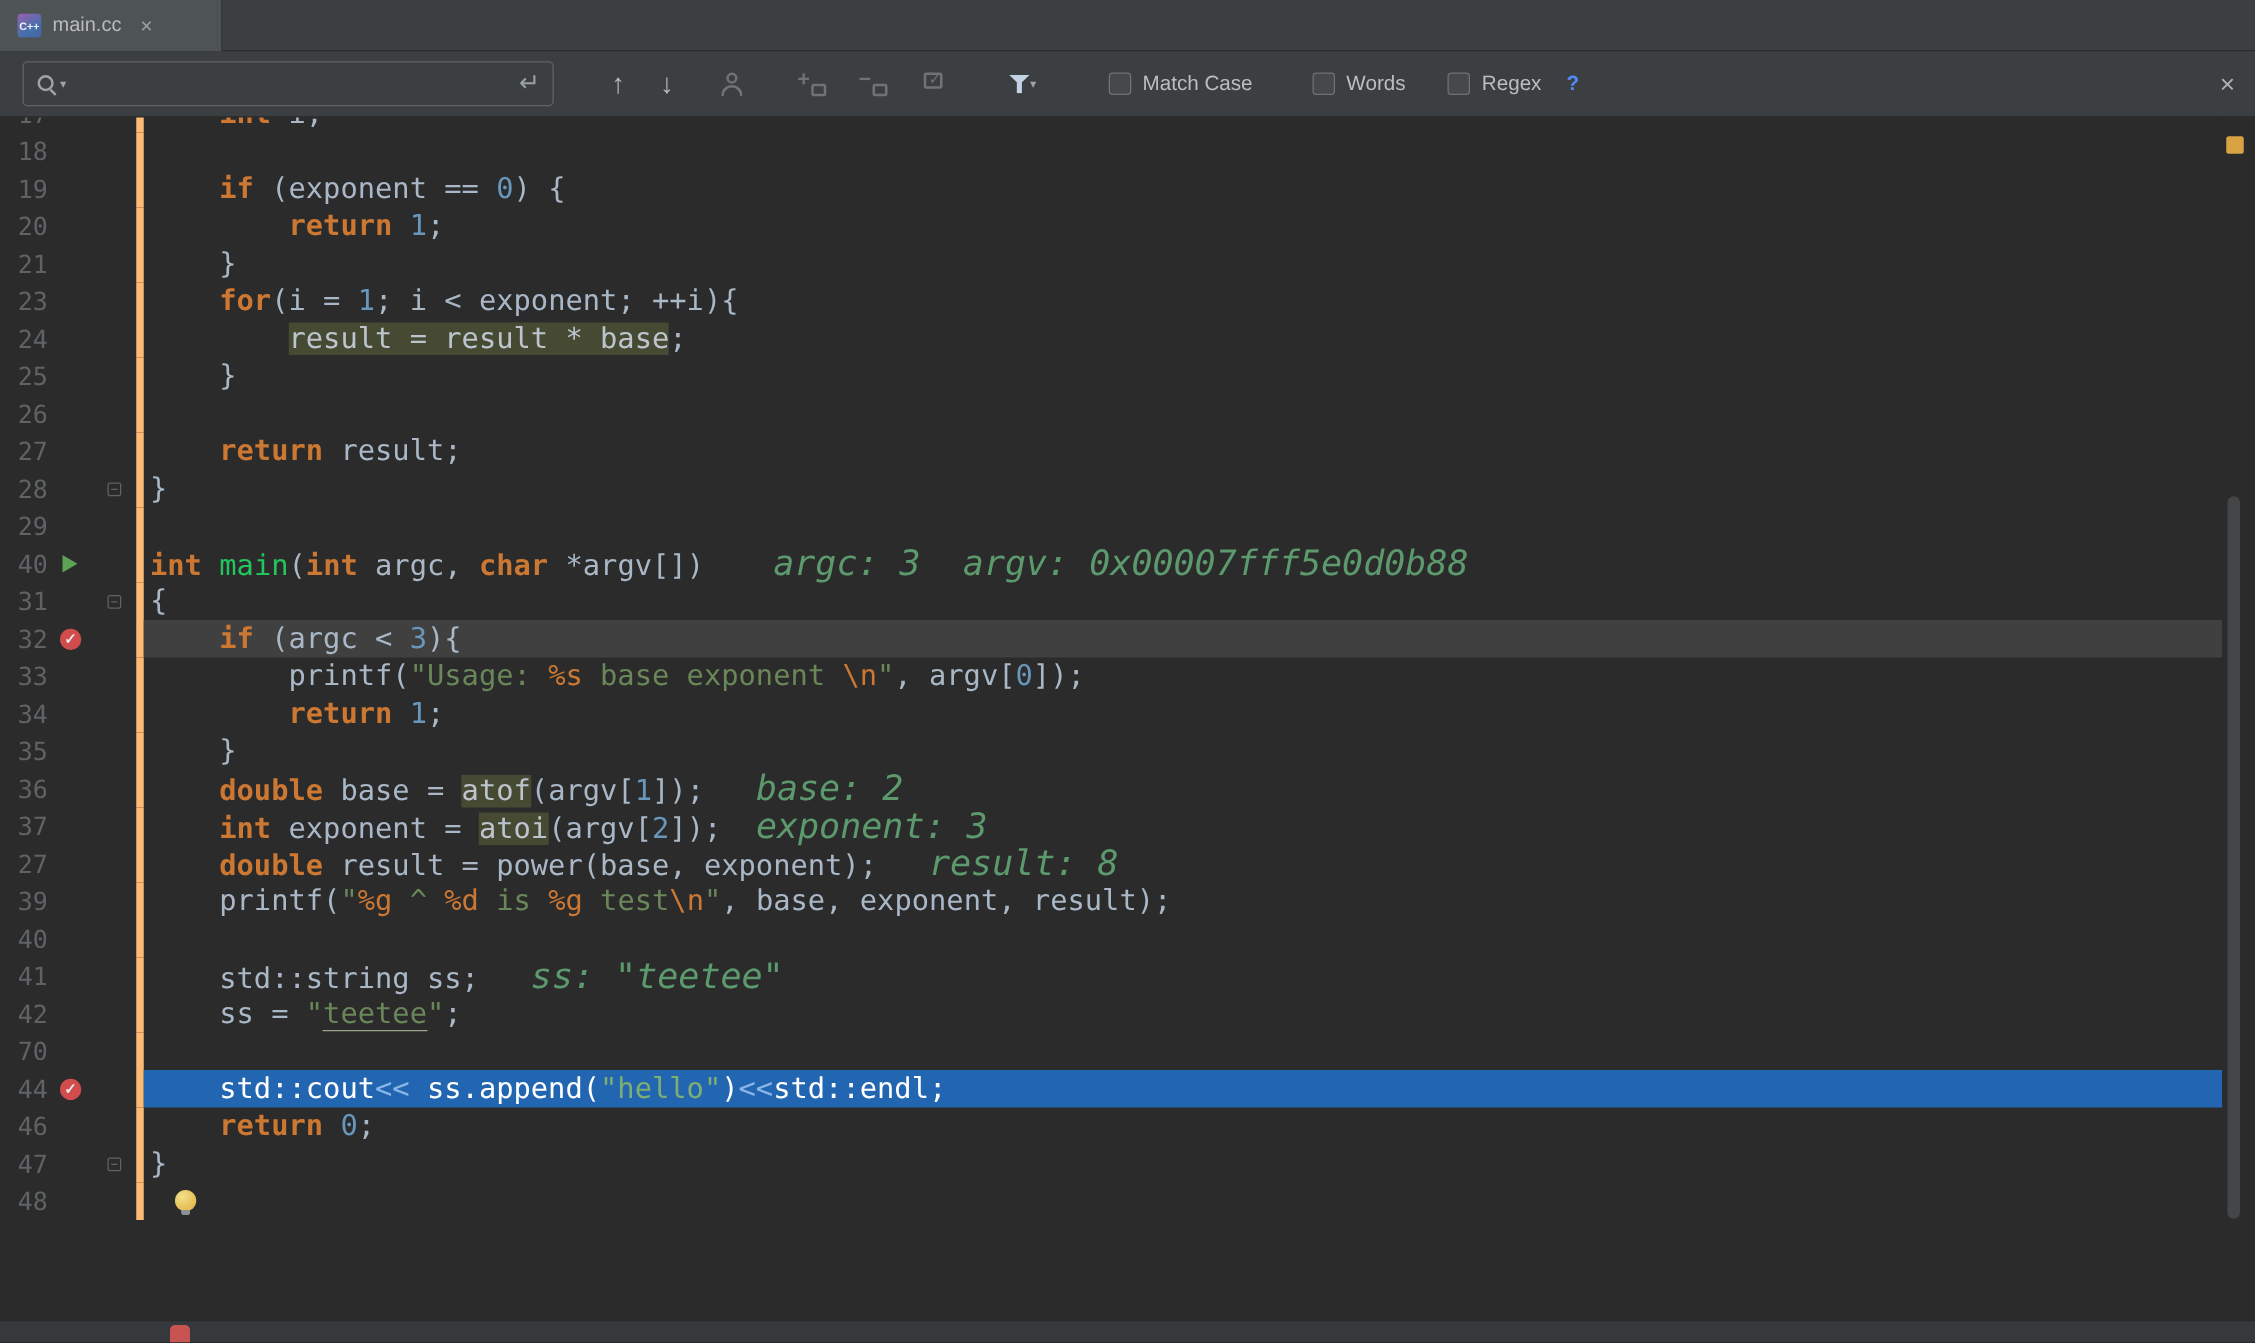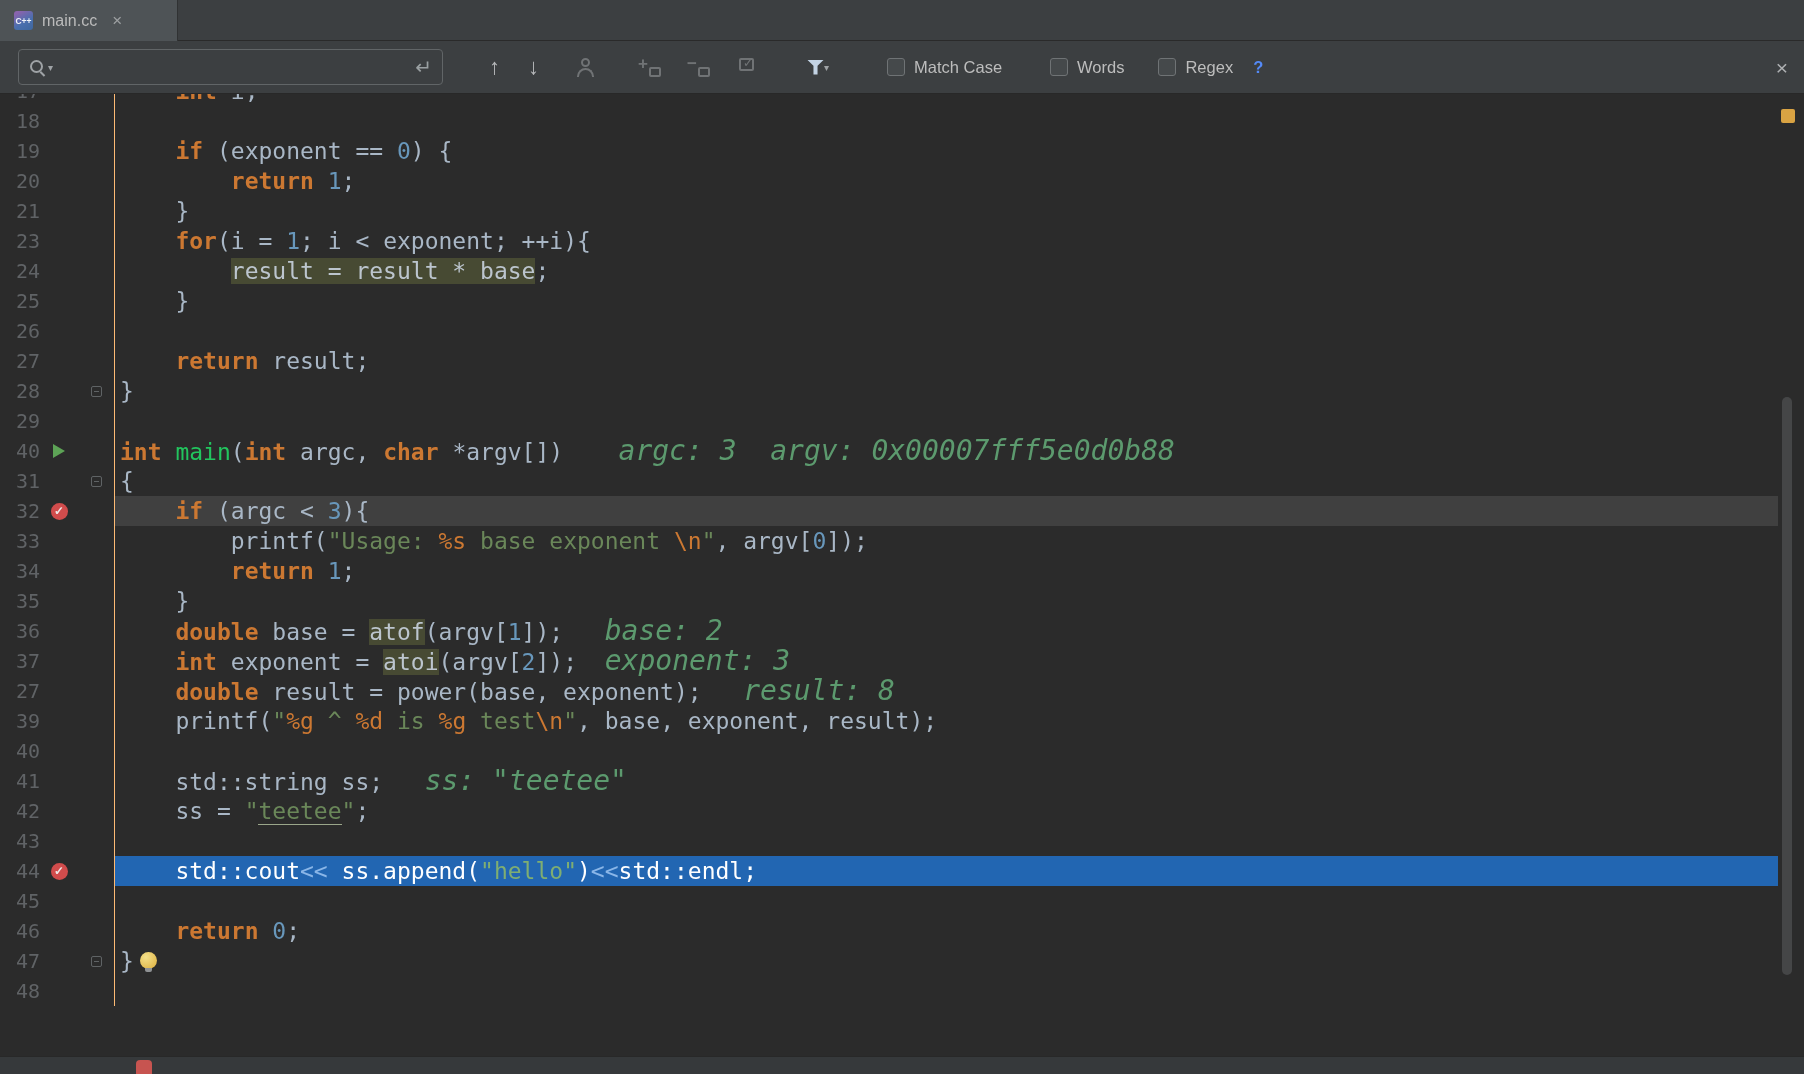--- a/index.html
+++ b/index.html
@@ -40,21 +40,21 @@
   .g1{margin-left:58px}.g2{margin-left:48px}.g3{margin-left:34px}
   .cb{width:18px;height:18px;background:#45494b;border:1px solid #6f7375;border-radius:3px;flex:none}
   .cb-label{color:#bdbdbd;font-size:16.5px}
   .help-q{color:#548af7;font-size:16.5px;font-weight:bold;margin-left:20px}
   .close-x{font-size:21px;color:#afb1b3;margin-left:auto;margin-right:16px;line-height:1}
 
   
   .editor{position:absolute;top:94px;left:0;right:26px;bottom:18px;overflow:hidden;background:#2b2b2b;font-family:"DejaVu Sans Mono",monospace;font-size:23px}
   .lines{margin-top:-18px}
   .code-line{display:flex;height:30px;line-height:30px}
-  .gutter{flex:none;width:115px;display:flex;border-right:1px solid #fdba74}
+  .gutter{flex:none;width:115px;display:flex;border-right:6px solid #fdba74}
   .num{width:40px;text-align:right;color:#606366;font-size:20px;line-height:30px}
   .ic{width:38px;display:flex;align-items:center;justify-content:center}
   .fold{width:36px;display:flex;align-items:center;justify-content:center}
   .content{flex:1;white-space:pre;padding-left:5px;color:#a9b7c6}
   .bg-exec .content{background:#2266b2}
   .bg-bp .content{background:#404040}
   .tk-p{color:#a9b7c6}
   .bg-exec .tk-p{color:#ffffff}
   .tk-k{color:#cc7832;font-weight:bold}
   .tk-n{color:#6897bb}
@@ -345,43 +345,35 @@
         <div class="code-line">
           <div class="gutter">
             <div class="num">42</div>
             <div class="ic"></div>
             <div class="fold"></div>
           </div>
           <div class="content"><span class="tk-p">    ss = </span><span class="tk-s">"</span><span class="tk-u">teetee</span><span class="tk-s">"</span><span class="tk-p">;</span></div>
         </div>
         <div class="code-line">
           <div class="gutter">
-            <div class="num">43</div>
+            <div class="num">70</div>
             <div class="ic"></div>
             <div class="fold"></div>
           </div>
           <div class="content"></div>
         </div>
         <div class="code-line bg-exec">
           <div class="gutter">
             <div class="num">44</div>
             <div class="ic">
               <div class="bp-dot">✓</div>
             </div>
             <div class="fold"></div>
           </div>
           <div class="content"><span class="tk-p">    std::cout</span><span class="tk-op">&lt;&lt;</span><span class="tk-p"> ss.append(</span><span class="tk-s">"hello"</span><span class="tk-p">)</span><span class="tk-op">&lt;&lt;</span><span class="tk-p">std::endl;</span></div>
-        </div>
-        <div class="code-line">
-          <div class="gutter">
-            <div class="num">45</div>
-            <div class="ic"></div>
-            <div class="fold"></div>
-          </div>
-          <div class="content"></div>
         </div>
         <div class="code-line">
           <div class="gutter">
             <div class="num">46</div>
             <div class="ic"></div>
             <div class="fold"></div>
           </div>
           <div class="content"><span class="tk-p">    </span><span class="tk-k">return</span><span class="tk-p"> </span><span class="tk-n">0</span><span class="tk-p">;</span></div>
         </div>
         <div class="code-line">

